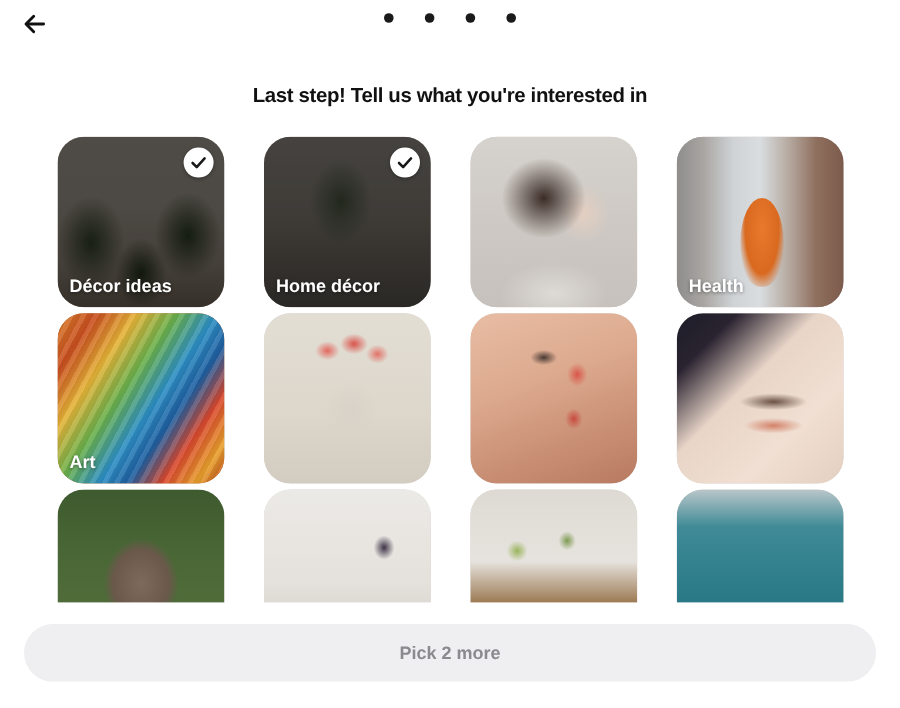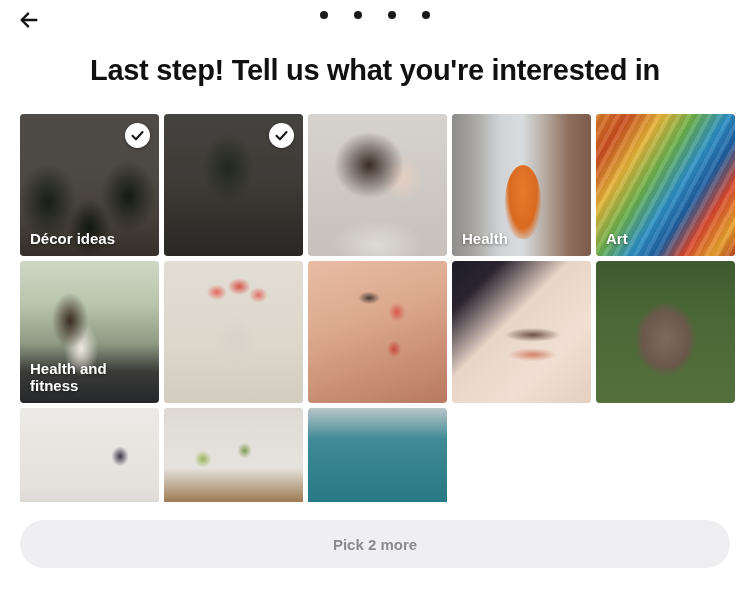--- a/index.html
+++ b/index.html
@@ -47,48 +47,49 @@
   }
   .dot {
     width: 8px;
     height: 8px;
     border-radius: 50%;
     background: #1a1a1a;
   }
 
   
   .page-title {
-    margin: 0;
+    margin: 16px;
     padding: 14px 20px 0;
     text-align: center;
-    font-size: 29px;
+    font-size: 17px;
     font-weight: bold;
     letter-spacing: -0.3px;
     color: #111111;
   }
 
   
   .grid {
     position: absolute;
     top: 114px;
     left: 20px;
     width: 717px;
     display: flex;
     flex-wrap: wrap;
     gap: 5px 5px;
   }
   .tile {
     position: relative;
     width: 139px;
     height: 142px;
-    border-radius: 4px;
+    border-radius: 22px;
     overflow: hidden;
     cursor: pointer;
     background: #d8d4d0;
     flex: 0 0 auto;
+    margin-left: 28px;
   }
   .tile .art {
     position: absolute;
     inset: 0;
   }
   .tile.selected .art::after {
     content: "";
     position: absolute;
     inset: 0;
     background: rgba(0,0,0,0.62);
@@ -289,35 +290,32 @@
       </div>
       <div class="tile-label">Décor ideas</div>
     </div>
     <div class="tile selected">
       <div class="art a-homedecor"></div>
       <div class="check-badge">
         <svg width="15" height="15" viewBox="0 0 24 24" fill="none" stroke="#1a1a1a" stroke-width="3.4" stroke-linecap="round" stroke-linejoin="round">
           <polyline points="4,12.5 9.5,18 20,6.5"></polyline>
         </svg>
       </div>
+      <div class="tile-label">Home décor</div>
     </div>
     <div class="tile">
       <div class="art a-hairstyle"></div>
     </div>
     <div class="tile">
       <div class="art a-fashion"></div>
       <div class="tile-label">Health</div>
     </div>
     <div class="tile">
       <div class="art a-art"></div>
       <div class="tile-label">Art</div>
-    </div>
-    <div class="tile">
-      <div class="art a-health"></div>
-      <div class="tile-label">Health and fitness</div>
     </div>
     <div class="tile">
       <div class="art a-draw"></div>
     </div>
     <div class="tile">
       <div class="art a-skincare"></div>
     </div>
     <div class="tile">
       <div class="art a-eyes"></div>
     </div>

